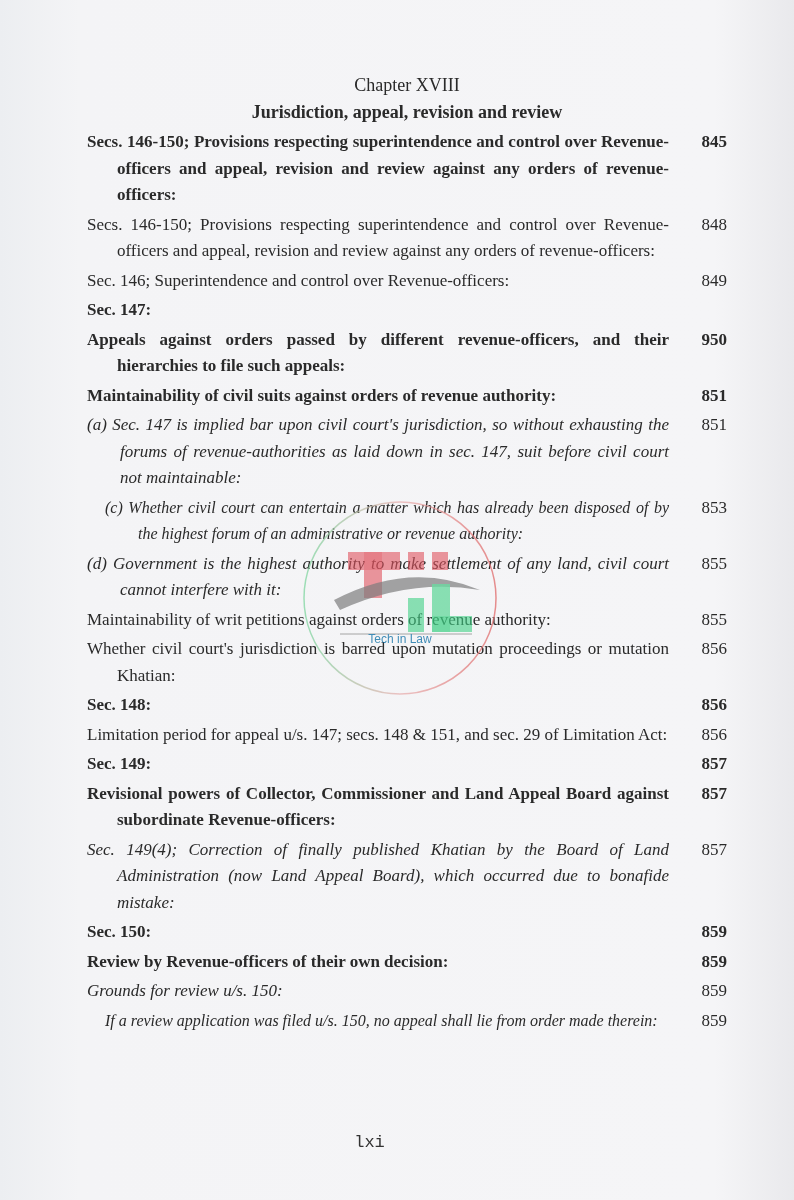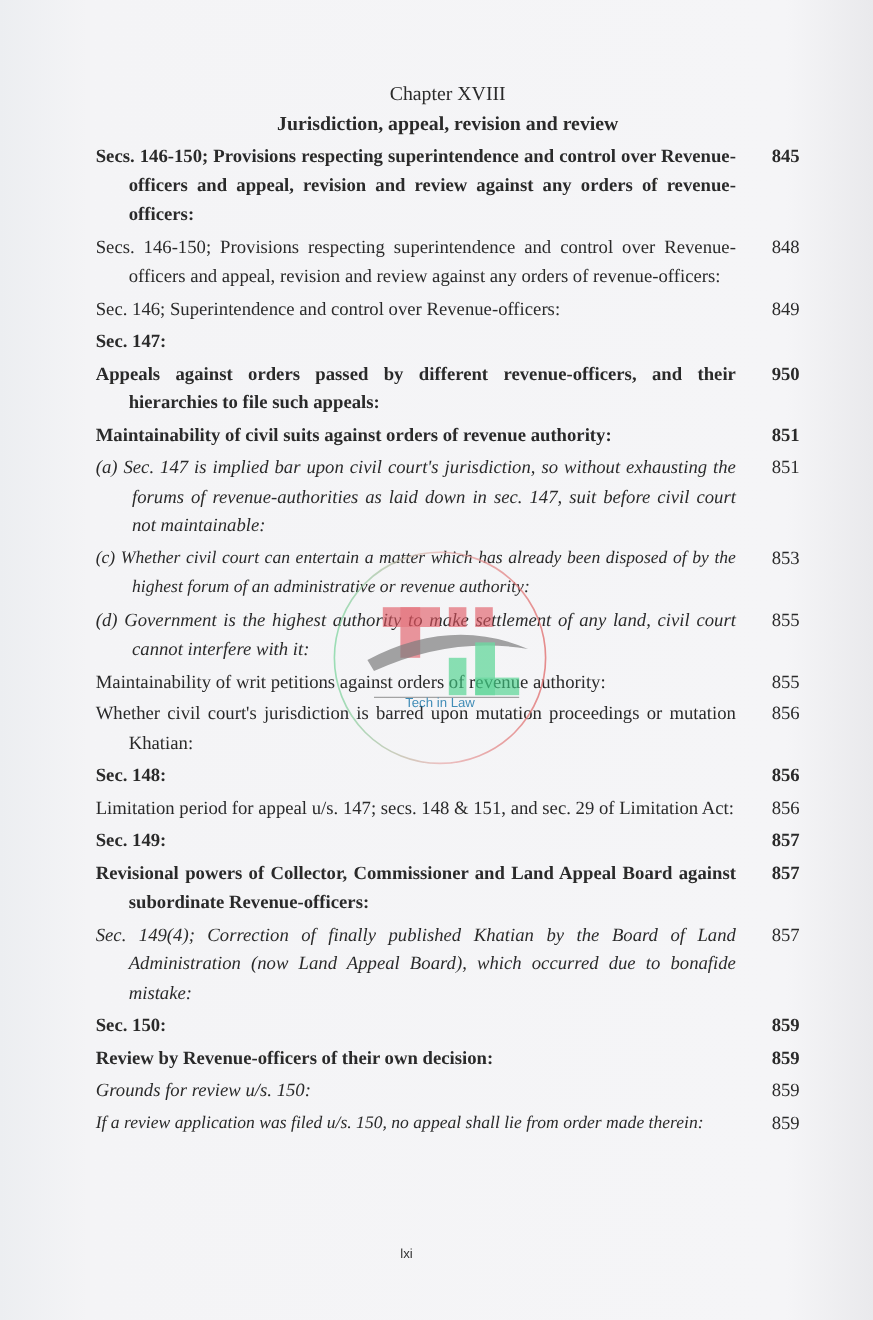--- a/index.html
+++ b/index.html
@@ -62,29 +62,29 @@
       font-size: 17px;
       line-height: 26.5px;
     }
     .entry.bold .text, .entry.bold .page-no { font-weight: bold; }
     .entry.italic .text { font-style: italic; }
     .entry.lettered .text {
       padding-left: 33px;
       text-indent: -33px;
       font-family: Liberation Serif, serif;
     }
-    .entry.small .text { font-size: 16px; }
+    .entry.small .text { font-size: 16px; margin-left: 18px; }
     .folio {
       position: absolute;
       left: 0;
       width: 739px;
       top: 1133px;
       text-align: center;
-      font-family: Liberation Sans, sans-serif;
-      font-size: 12px;
+      font-family: Liberation Mono, monospace;
+      font-size: 17px;
       color: #333;
     }
     .watermark {
       position: absolute;
       left: 300px;
       top: 500px;
       width: 200px;
       height: 200px;
       opacity: 0.75;
       pointer-events: none;

